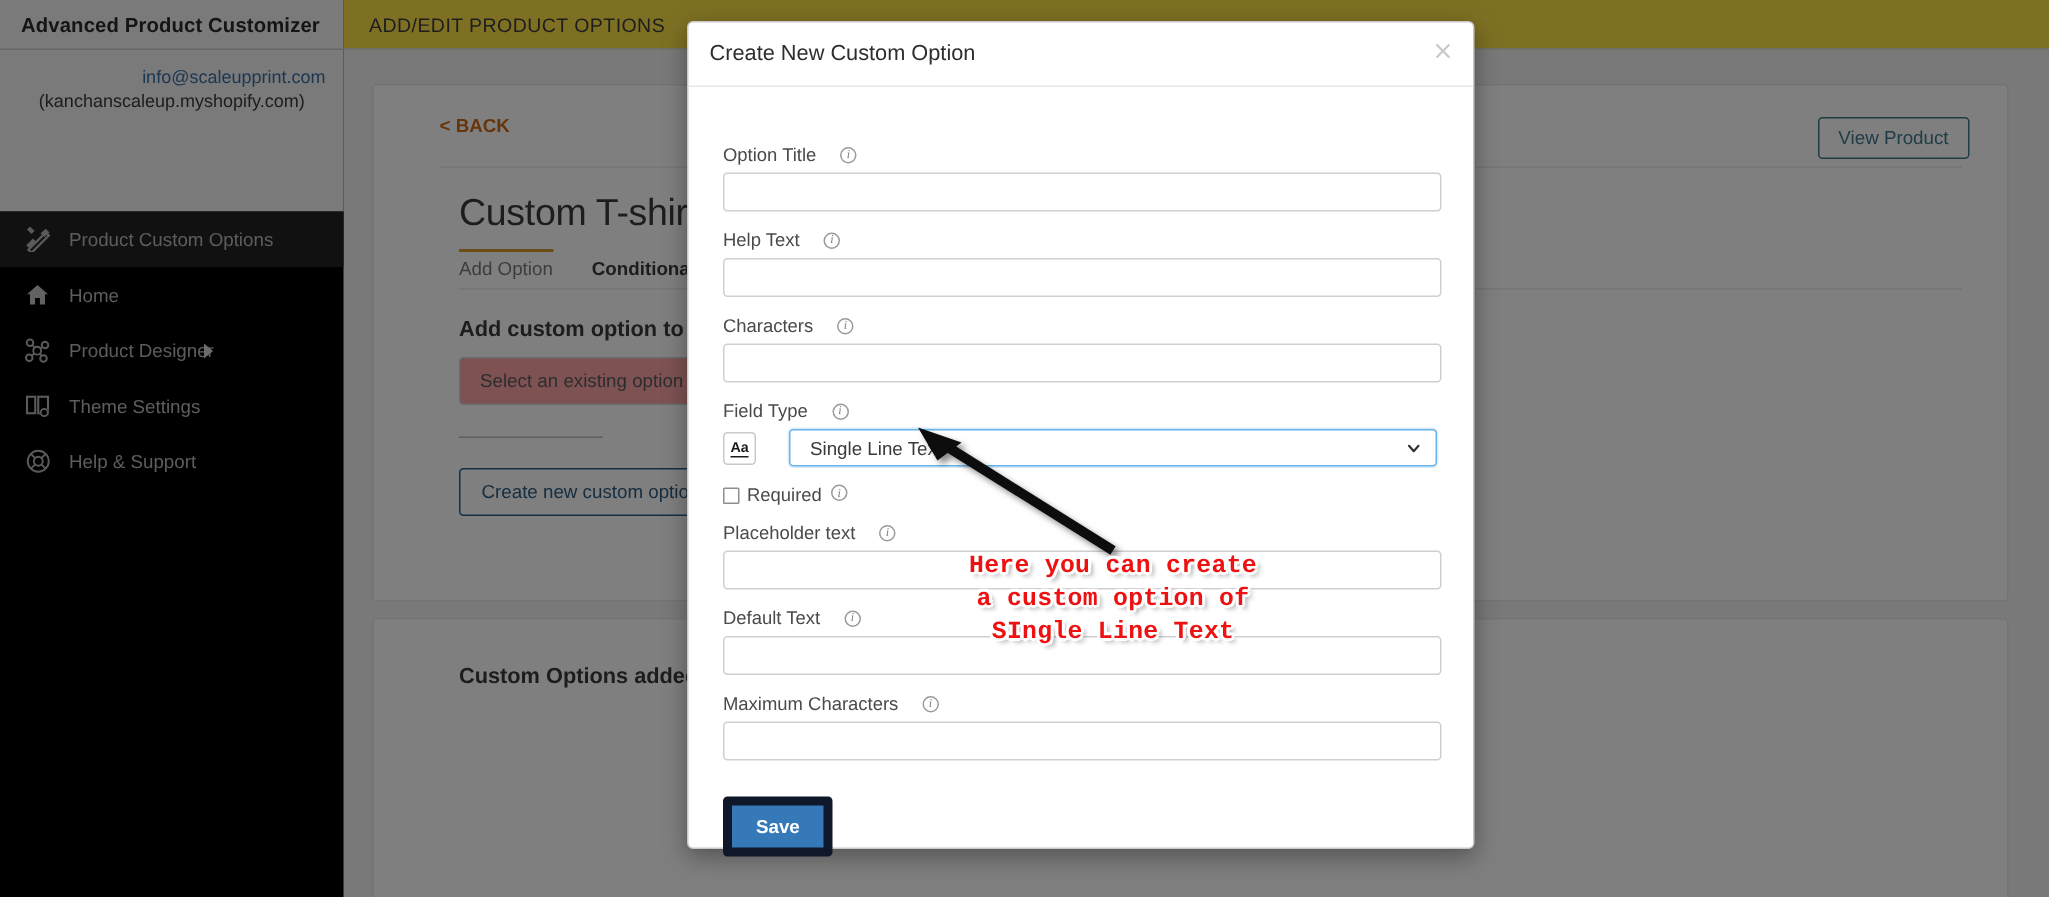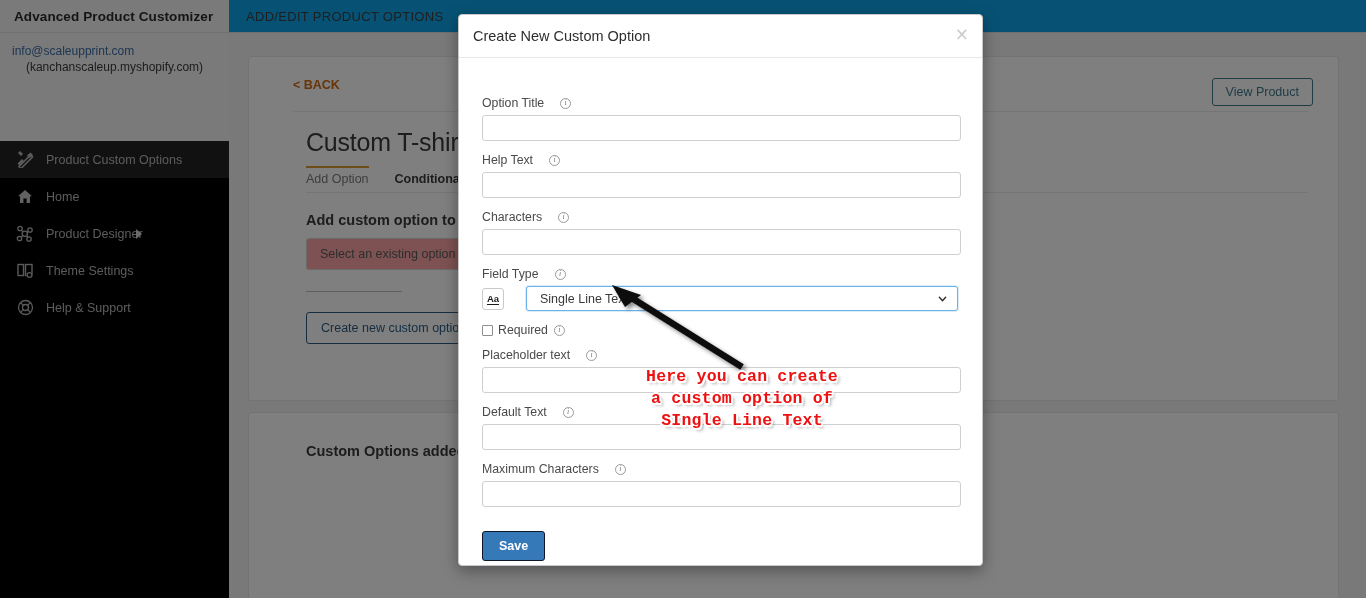--- a/index.html
+++ b/index.html
@@ -37,21 +37,21 @@
     padding-left: 14px;
     font-size: 13.5px; font-weight: bold; color: #2b2b2b;
     letter-spacing: .1px;
   }
   .acct {
     background: #f4f4f4;
     padding: 10px 12px 8px 12px;
     height: 108px;
   }
   .acct .mail {
-    text-align: left; color: #3b6ea5; font-size: 12px;
+    text-align: right; color: #3b6ea5; font-size: 12px;
     line-height: 16px;
   }
   .acct .shop {
     text-align: center; color: #3b3b3b; font-size: 12px;
     line-height: 16px;
   }
   .acct .links {
     text-align: right; margin-top: 10px;
   }
   .acct .links a {
@@ -81,21 +81,21 @@
     width: 0; height: 0;
     border-left: 6px solid #d6d6d6;
     border-top: 5px solid transparent;
     border-bottom: 5px solid transparent;
   }
 
   
   #topbar {
     position: absolute; left: 229px; top: 0; right: 0;
     height: 33px;
-    background: #0ea5e9;
+    background: #fde047;
     border-bottom: 1px solid #e0e0e0;
     display: flex; align-items: center;
     padding-left: 17px;
     font-size: 13px; color: #3d3d3d;
     letter-spacing: .3px;
   }
   #content {
     position: absolute; left: 229px; top: 34px; right: 0; bottom: 0;
     background: #f2f2f2;
     padding: 22px 27px 0 19px;
@@ -296,26 +296,26 @@
   .req-box {
     width: 11px; height: 11px;
     border: 1px solid #8e8e8e;
     background: #fff;
     border-radius: 1px;
     cursor: pointer;
     flex: 0 0 11px;
   }
   .req-label {
     font-size: 12.3px; color: #4a4a4a;
-    display: flex; align-items: center; gap: 6px;
+    display: flex; gap: 6px;
   }
   #save-btn {
     margin-top: 12px;
     background: #3579b8;
-    border: 1px solid #0f172a;
+    border: 6px solid #0f172a;
     color: #ffffff;
     font-size: 12.5px;
     font-weight: bold;
     padding: 7px 16px;
     border-radius: 3px;
     cursor: pointer;
     font-family: "Liberation Sans", sans-serif;
   }
 
   

